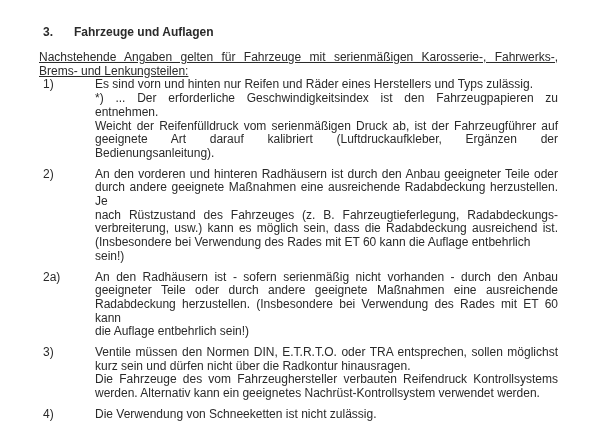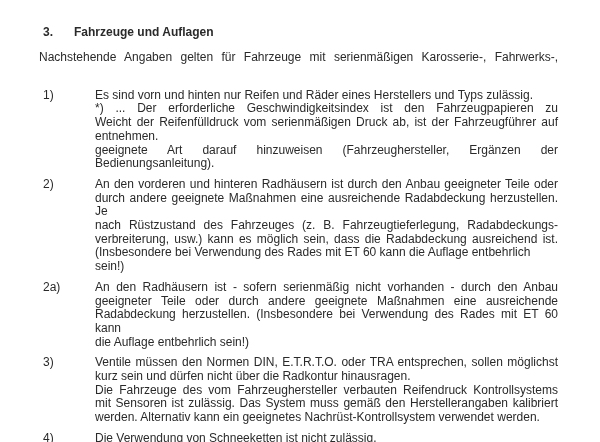--- a/index.html
+++ b/index.html
@@ -28,21 +28,21 @@
   .h-num { flex: 0 0 31px; }
   .h-title { flex: 1; }
   .line {
     font-size: 12px;
     line-height: 13.7px;
   }
   .line.just {
     text-align: justify;
     text-align-last: justify;
   }
-  .intro { margin: 0 0 24px 0; }
+  .intro { margin: 0 0 0 0; text-decoration: underline; }
   .item {
     display: flex;
     margin: 0 0 7px 4px;
   }
   .item .label {
     flex: 0 0 31px;
     font-size: 12px;
     line-height: 13.7px;
   }
   .item .body {
@@ -54,30 +54,31 @@
 </head>
 <body>
 
 <div class="page">
   <div class="heading">
     <span class="h-num">3.</span>
     <span class="h-title">Fahrzeuge und Auflagen</span>
   </div>
   <div class="intro">
       <div class="line just">Nachstehende Angaben gelten für Fahrzeuge mit serienmäßigen Karosserie-, Fahrwerks-,</div>
+      <div class="line">Brems- und Lenkungsteilen:</div>
     </div>
   <div class="items">
       <div class="item">
         <div class="label">1)</div>
         <div class="body">
           <div class="line">Es sind vorn und hinten nur Reifen und Räder eines Herstellers und Typs zulässig.</div>
           <div class="line just">*) ... Der erforderliche Geschwindigkeitsindex ist den Fahrzeugpapieren zu</div>
+          <div class="line">entnehmen.</div>
           <div class="line just">Weicht der Reifenfülldruck vom serienmäßigen Druck ab, ist der Fahrzeugführer auf</div>
-          <div class="line">entnehmen.</div>
-          <div class="line just">geeignete Art darauf hinzuweisen (Fahrzeughersteller, Ergänzen der</div>
+          <div class="line just">geeignete Art darauf kalibriert (Luftdruckaufkleber, Ergänzen der</div>
           <div class="line">Bedienungsanleitung).</div>
         </div>
       </div>
       <div class="item">
         <div class="label">2)</div>
         <div class="body">
           <div class="line just">An den vorderen und hinteren Radhäusern ist durch den Anbau geeigneter Teile oder</div>
           <div class="line just">durch andere geeignete Maßnahmen eine ausreichende Radabdeckung herzustellen. Je</div>
           <div class="line just">nach Rüstzustand des Fahrzeuges (z. B. Fahrzeugtieferlegung, Radabdeckungs-</div>
           <div class="line just">verbreiterung, usw.) kann es möglich sein, dass die Radabdeckung ausreichend ist.</div>
@@ -92,21 +93,20 @@
           <div class="line just">Radabdeckung herzustellen. (Insbesondere bei Verwendung des Rades mit ET 60 kann</div>
           <div class="line">die Auflage entbehrlich sein!)</div>
         </div>
       </div>
       <div class="item">
         <div class="label">3)</div>
         <div class="body">
           <div class="line just">Ventile müssen den Normen DIN, E.T.R.T.O. oder TRA entsprechen, sollen möglichst</div>
           <div class="line">kurz sein und dürfen nicht über die Radkontur hinausragen.</div>
           <div class="line just">Die Fahrzeuge des vom Fahrzeughersteller verbauten Reifendruck Kontrollsystems</div>
-          <div class="line just">mit Sensoren ist zulässig. Das System muss gemäß den Herstellerangaben kalibriert</div>
           <div class="line">werden. Alternativ kann ein geeignetes Nachrüst-Kontrollsystem verwendet werden.</div>
         </div>
       </div>
       <div class="item">
         <div class="label">4)</div>
         <div class="body">
           <div class="line">Die Verwendung von Schneeketten ist nicht zulässig.</div>
         </div>
       </div>
     </div>

